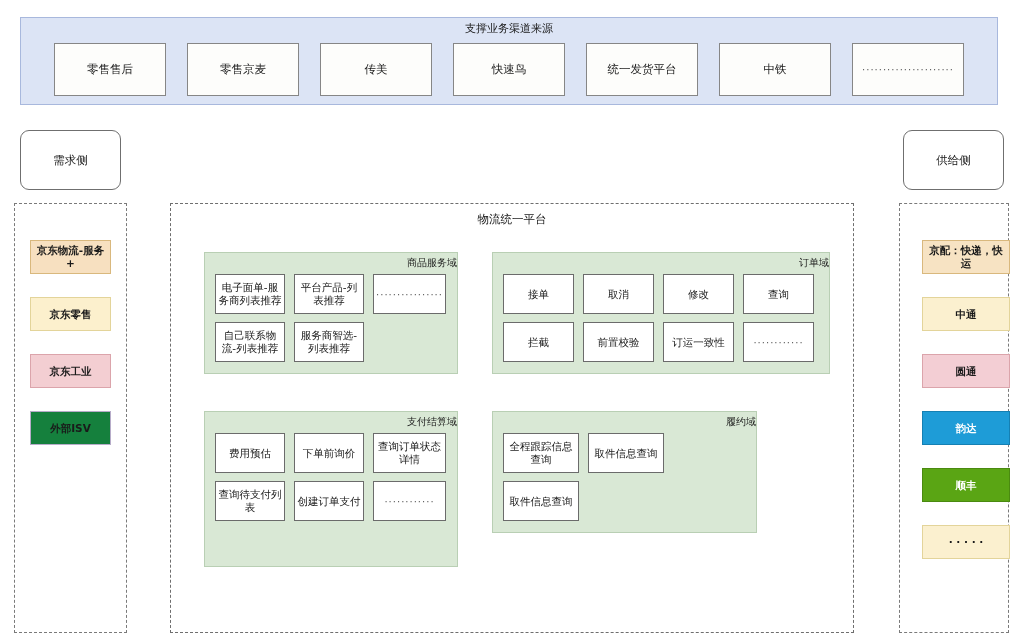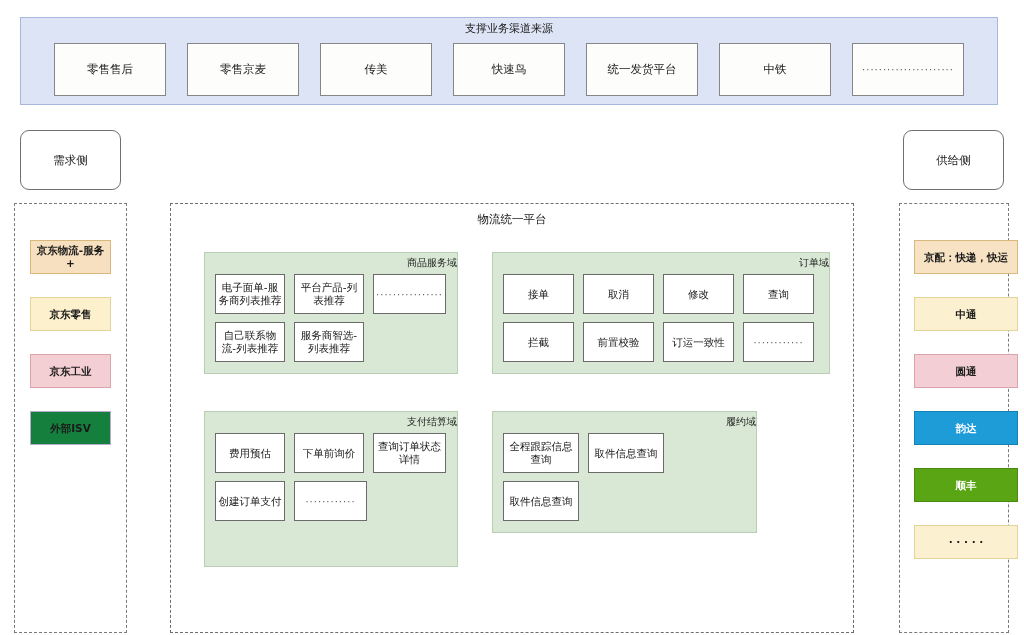--- a/index.html
+++ b/index.html
@@ -94,21 +94,21 @@
     align-items: center;
     justify-content: center;
     text-align: center;
     font-size: 10.5px;
     line-height: 13px;
     color: #1a1a1a;
     padding: 0 2px;
     font-weight: bold;
   }
   #demand-col .party-box { margin-bottom: 23px; }
-  #supply-col .party-box { width: 104px; margin-bottom: 23px; margin-left: 24px; }
+  #supply-col .party-box { width: 88px; margin-bottom: 23px; margin-left: 24px; }
   .party-box.on-dark { color: #ffffff; }
 
   
   #platform {
     position: absolute;
     left: 170px; top: 203px;
     width: 684px; height: 430px;
     border: 1px dashed #6e6e6e;
     background: #ffffff;
   }
@@ -305,20 +305,23 @@
         <div class="cell">
           <span>费用预估</span>
         </div>
         <div class="cell">
           <span>下单前询价</span>
         </div>
         <div class="cell wide">
           <span>查询订单状态详情</span>
         </div>
         <div class="cell">
+          <span>查询待支付列表</span>
+        </div>
+        <div class="cell">
           <span>创建订单支付</span>
         </div>
         <div class="cell wide">
           <span class="dots-label">············</span>
         </div>
       </div>
   </div>
 
   <div id="domain-fulfillment" class="domain">
     <div class="domain-title">履约域</div>

